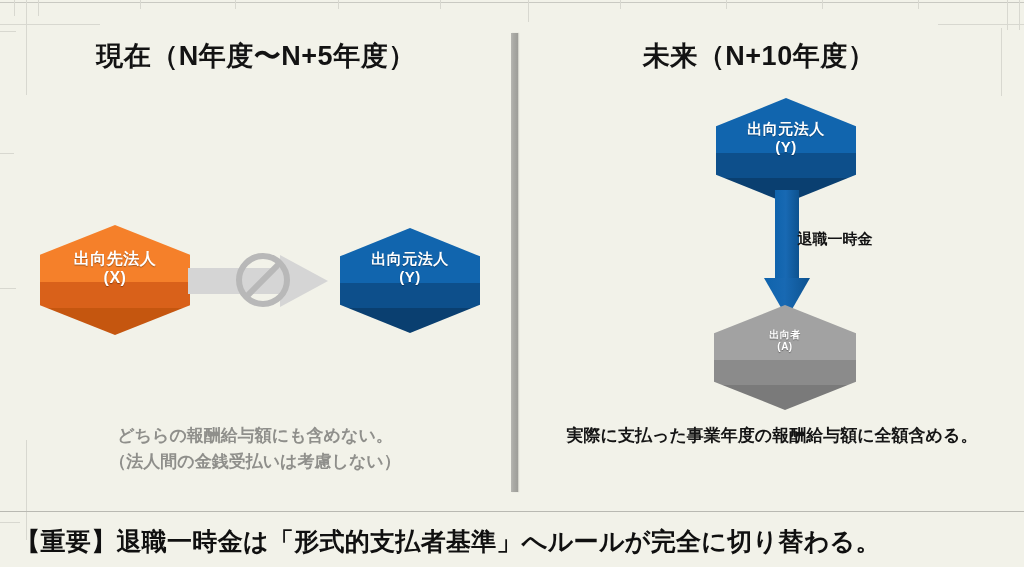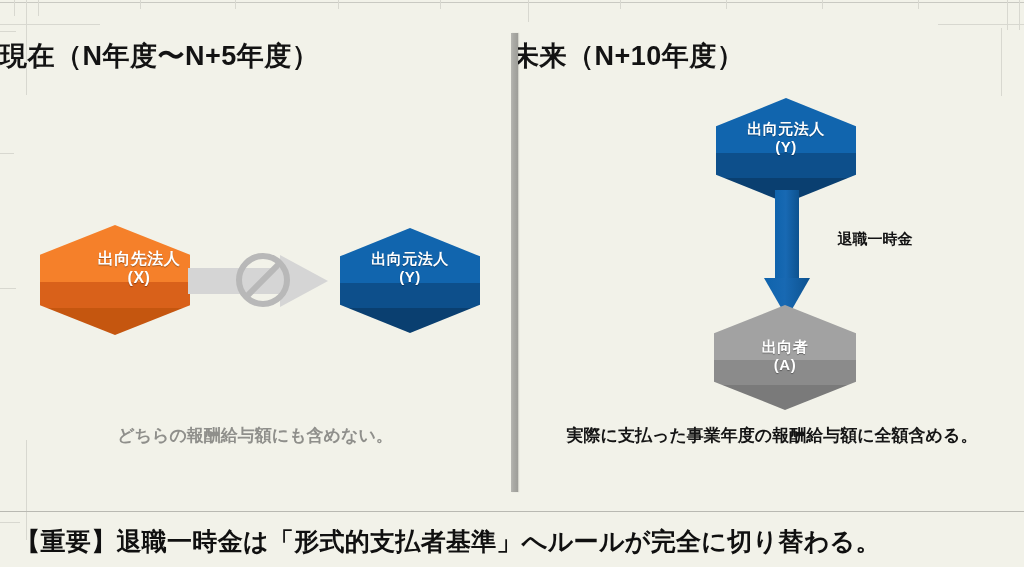--- a/index.html
+++ b/index.html
@@ -18,20 +18,21 @@
   .guide.soft{background:#d8d8d0;}
 
   
   .panel-title{
     position:absolute;
     font-size:27px;
     font-weight:bold;
     color:#131313;
     letter-spacing:0.5px;
     white-space:nowrap;
+    text-align:center;
   }
   #title-left{left:0;width:512px;top:38px;}
   #title-right{left:512px;width:494px;top:38px;}
 
   
   #divider{
     position:absolute;left:511px;top:33px;width:7px;height:459px;
     background:linear-gradient(to right,#b7b7b2 0%,#aaaaa5 35%,#9d9d98 100%);
     box-shadow:1px 0 1px rgba(0,0,0,.12);
   }
@@ -52,21 +53,21 @@
 
   
   #hex-x{left:40px;top:225px;width:150px;height:110px;}
   #hex-x .solid{
     background:
       linear-gradient(to bottom,
         #f5802a 0%, #f5802a 52%,
         #d9611a 52%, #d9611a 75%,
         #c5560f 75%, #c5560f 100%);
   }
-  #hex-x .label{top:24px;font-size:16px;padding-left:24px;}
+  #hex-x .label{top:24px;font-size:16px;}
 
   
   #hex-y-left{left:340px;top:228px;width:140px;height:105px;}
   #hex-y-left .solid{
     background:
       linear-gradient(to bottom,
         #1165ae 0%, #1165ae 52%,
         #0d4f8b 52%, #0d4f8b 76%,
         #0a3f70 76%, #0a3f70 100%);
   }
@@ -85,21 +86,21 @@
 
   
   #hex-a{left:714px;top:305px;width:142px;height:105px;}
   #hex-a .solid{
     background:
       linear-gradient(to bottom,
         #a2a2a2 0%, #a2a2a2 52%,
         #8b8b8b 52%, #8b8b8b 76%,
         #7a7a7a 76%, #7a7a7a 100%);
   }
-  #hex-a .label{top:33px;font-size:15px;}
+  #hex-a .label{top:24px;font-size:10px;}
 
   
   #gray-arrow{
     position:absolute;left:188px;top:255px;width:140px;height:52px;
   }
   #gray-arrow .shaft{
     position:absolute;left:0;top:13px;width:96px;height:26px;background:#d5d5d5;
   }
   #gray-arrow .head{
     position:absolute;left:92px;top:0;width:48px;height:52px;
@@ -131,21 +132,21 @@
   #blue-arrow .shaft{
     position:absolute;left:11px;top:0;width:24px;height:92px;
     background:linear-gradient(to right,#0f63ac,#1869b3 45%,#0d528f);
   }
   #blue-arrow .head{
     position:absolute;left:0;top:88px;width:46px;height:40px;
     background:linear-gradient(to right,#0f63ac,#1869b3 45%,#0d528f);
     clip-path:polygon(0% 0%,100% 0%,50% 100%);
   }
   #label-lump{
-    position:absolute;left:800px;top:228px;width:150px;
+    position:absolute;left:760px;top:228px;width:150px;
     font-size:15px;font-weight:bold;color:#131313;line-height:1.45;
     text-align:center;white-space:nowrap;
   }
 
   
   #caption-left{
     position:absolute;left:20px;top:423px;width:470px;
     text-align:center;font-size:17px;font-weight:bold;color:#8f8f8b;
     line-height:1.55;
   }
@@ -221,20 +222,21 @@
   <div class="hex" id="hex-y-left">
     <div class="face solid"></div>
     <div class="label">
       <div>出向元法人</div>
       <div>(Y)</div>
     </div>
   </div>
 
   <div id="caption-left">
     <div>どちらの報酬給与額にも含めない。</div>
+    <div>（法人間の金銭受払いは考慮しない）</div>
   </div>
 
   <div class="hex" id="hex-y-right">
     <div class="face solid"></div>
     <div class="label">
       <div>出向元法人</div>
       <div>(Y)</div>
     </div>
   </div>
 

